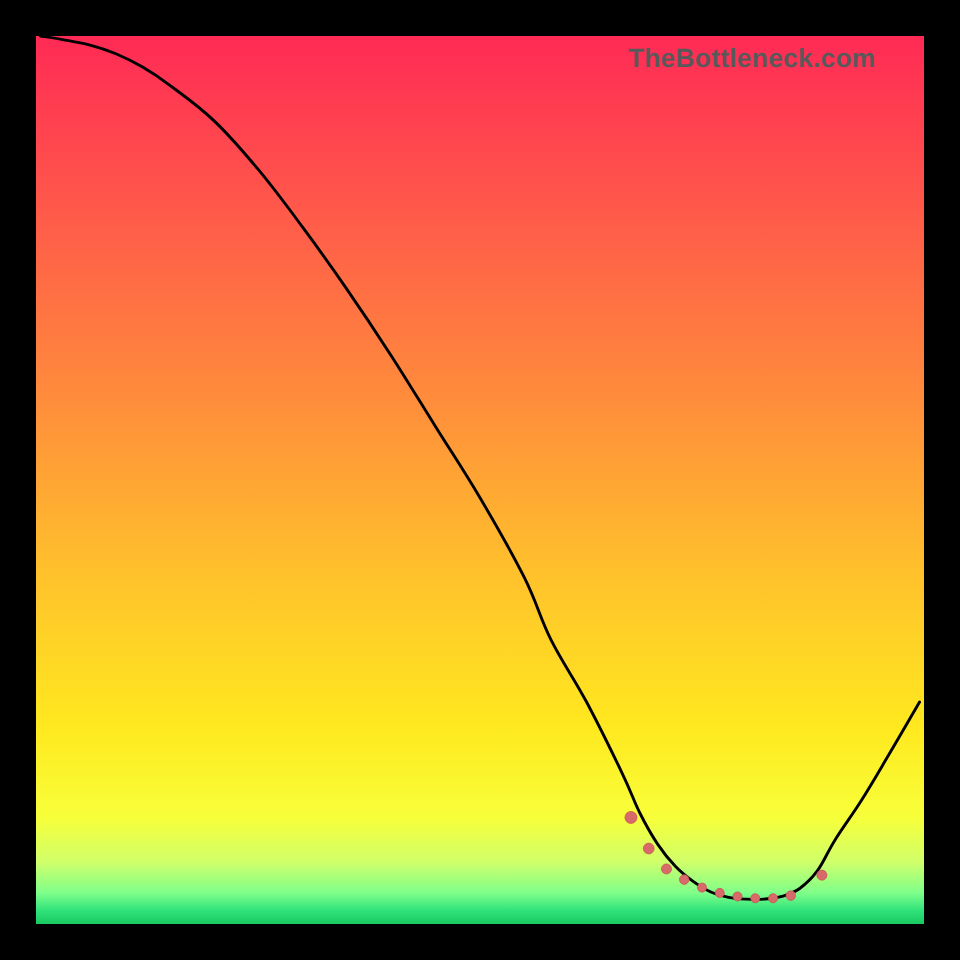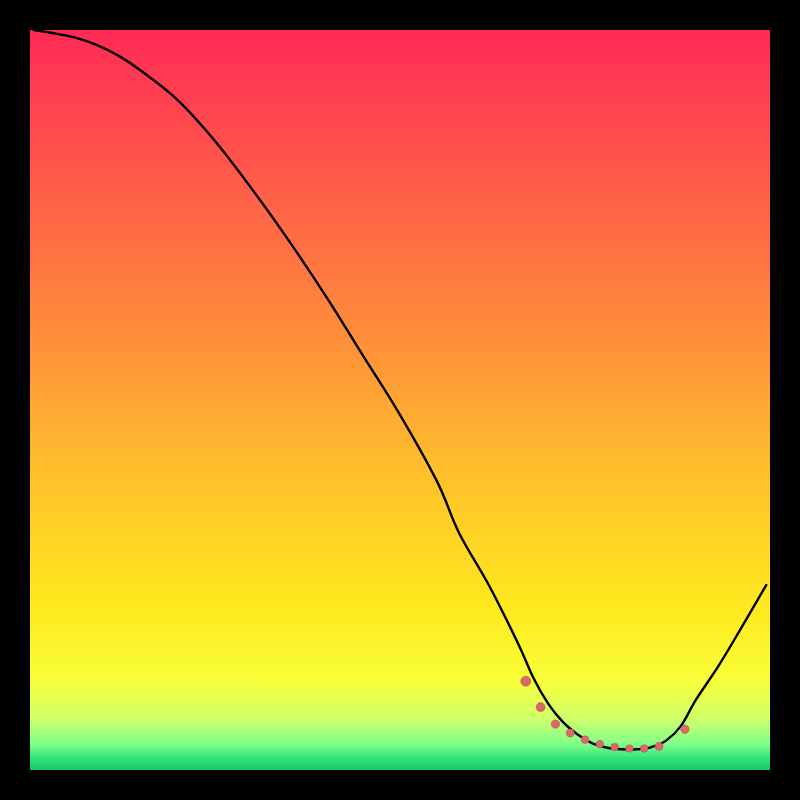--- a/index.html
+++ b/index.html
@@ -81,13 +81,14 @@
           <circle cx="569.8000000000001" cy="714.1" r="3.8" fill="#d86a6a" stroke="#c94f4f" stroke-width="0.6"></circle>
           <circle cx="584.6" cy="717.06" r="3.8" fill="#d86a6a" stroke="#c94f4f" stroke-width="0.6"></circle>
           <circle cx="599.4000000000001" cy="718.54" r="3.8" fill="#d86a6a" stroke="#c94f4f" stroke-width="0.6"></circle>
           <circle cx="614.1999999999999" cy="718.54" r="3.8" fill="#d86a6a" stroke="#c94f4f" stroke-width="0.6"></circle>
           <circle cx="629" cy="716.32" r="4" fill="#d86a6a" stroke="#c94f4f" stroke-width="0.6"></circle>
           <circle cx="654.9" cy="699.3" r="4.2" fill="#d86a6a" stroke="#c94f4f" stroke-width="0.6"></circle>
         </g>
     </svg>
   </div>
 
+  <div class="watermark">TheBottleneck.com</div>
 </div>
 
 </body></html>

